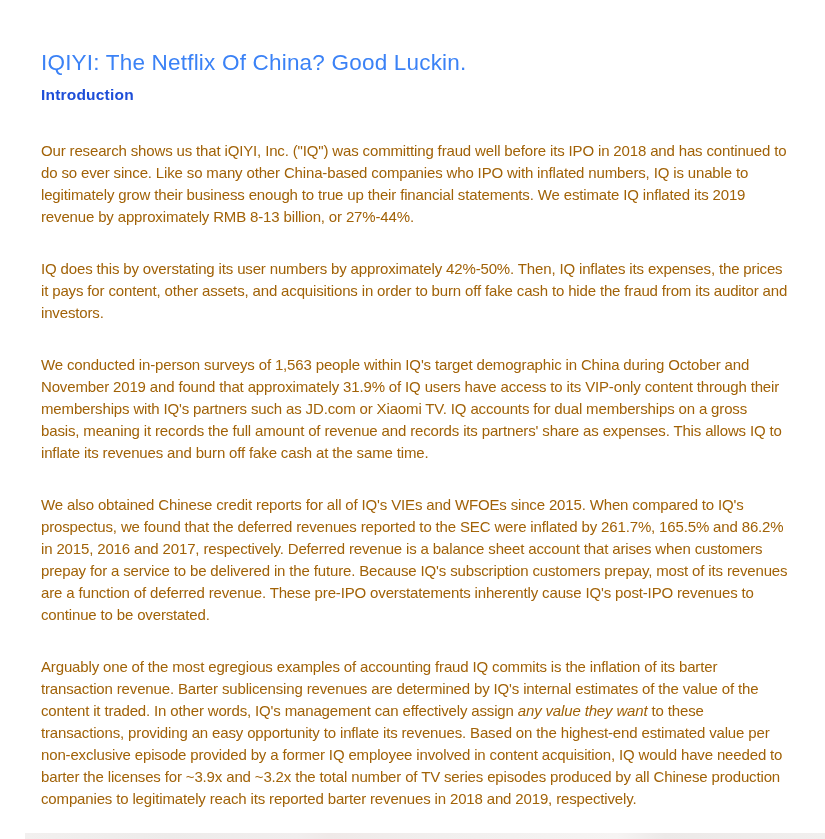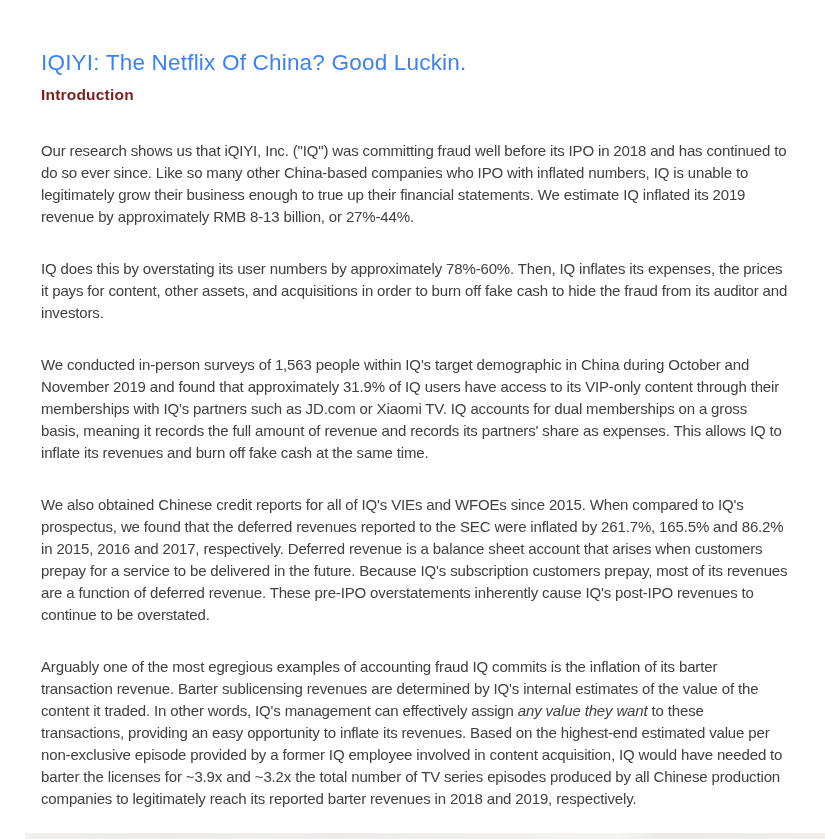--- a/index.html
+++ b/index.html
@@ -27,32 +27,32 @@
     line-height: 28px;
     font-weight: 500;
     letter-spacing: 0.2px;
     color: #3b82f6;
   }
   h2.section-heading {
     margin: 0;
     font-size: 15.5px;
     line-height: 17px;
     font-weight: 700;
-    color: #7f1d1d;
+    color: #1d4ed8;
     letter-spacing: 0.2px;
   }
   .body-copy {
     margin-top: 37px;
   }
   p.para {
     margin: 0 0 30px 0;
     font-size: 15px;
     line-height: 22px;
     letter-spacing: -0.15px;
-    color: #404040;
+    color: #a16207;
     text-align: left;
   }
   p.para em {
     font-style: italic;
   }
   .next-content-edge {
     position: absolute;
     left: 25px;
     right: 0;
     bottom: 0;
@@ -68,21 +68,21 @@
 <div class="page">
 
   <h1 class="article-title">IQIYI: The Netflix Of China? Good Luckin.</h1>
 
   <h2 class="section-heading">Introduction</h2>
 
   <div class="body-copy">
 
     <p class="para">Our research shows us that iQIYI, Inc. ("IQ") was committing fraud well before its IPO in 2018 and has continued to do so ever since. Like so many other China-based companies who IPO with inflated numbers, IQ is unable to legitimately grow their business enough to true up their financial statements.  We estimate IQ inflated its 2019 revenue by approximately RMB 8-13 billion, or 27%-44%.</p>
 
-    <p class="para">IQ does this by overstating its user numbers by approximately 78%-60%. Then, IQ inflates its expenses, the prices it pays for content, other assets, and acquisitions in order to burn off fake cash to hide the fraud from its auditor and investors.</p>
+    <p class="para">IQ does this by overstating its user numbers by approximately 42%-50%. Then, IQ inflates its expenses, the prices it pays for content, other assets, and acquisitions in order to burn off fake cash to hide the fraud from its auditor and investors.</p>
 
     <p class="para">We conducted in-person surveys of 1,563 people within IQ's target demographic in China during October and November 2019 and found that approximately 31.9% of IQ users have access to its VIP-only content through their memberships with IQ's partners such as JD.com or Xiaomi TV.  IQ accounts for dual memberships on a gross basis, meaning it records the full amount of revenue and records its partners' share as expenses. This allows IQ to inflate its revenues and burn off fake cash at the same time.</p>
 
     <p class="para">We also obtained Chinese credit reports for all of IQ's VIEs and WFOEs since 2015. When compared to IQ's prospectus, we found that the deferred revenues reported to the SEC were inflated by 261.7%, 165.5% and 86.2% in 2015, 2016 and 2017, respectively. Deferred revenue is a balance sheet account that arises when customers prepay for a service to be delivered in the future. Because IQ's subscription customers prepay, most of its revenues are a function of deferred revenue. These pre-IPO overstatements inherently cause IQ's post-IPO revenues to continue to be overstated.</p>
 
     <p class="para"><span>Arguably one of the most egregious examples of accounting fraud IQ commits is the inflation of its barter transaction revenue. Barter sublicensing revenues are determined by IQ's internal estimates of the value of the content it traded. In other words, IQ's management can effectively assign </span><em>any value they want</em><span> to these transactions, providing an easy opportunity to inflate its revenues. Based on the highest-end estimated value per non-exclusive episode provided by a former IQ employee involved in content acquisition, IQ would have needed to barter the licenses for ~3.9x and ~3.2x the total number of TV series episodes produced by all Chinese production companies to legitimately reach its reported barter revenues in 2018 and 2019, respectively.</span></p>
 
   </div>
 
   <div class="next-content-edge"></div>

